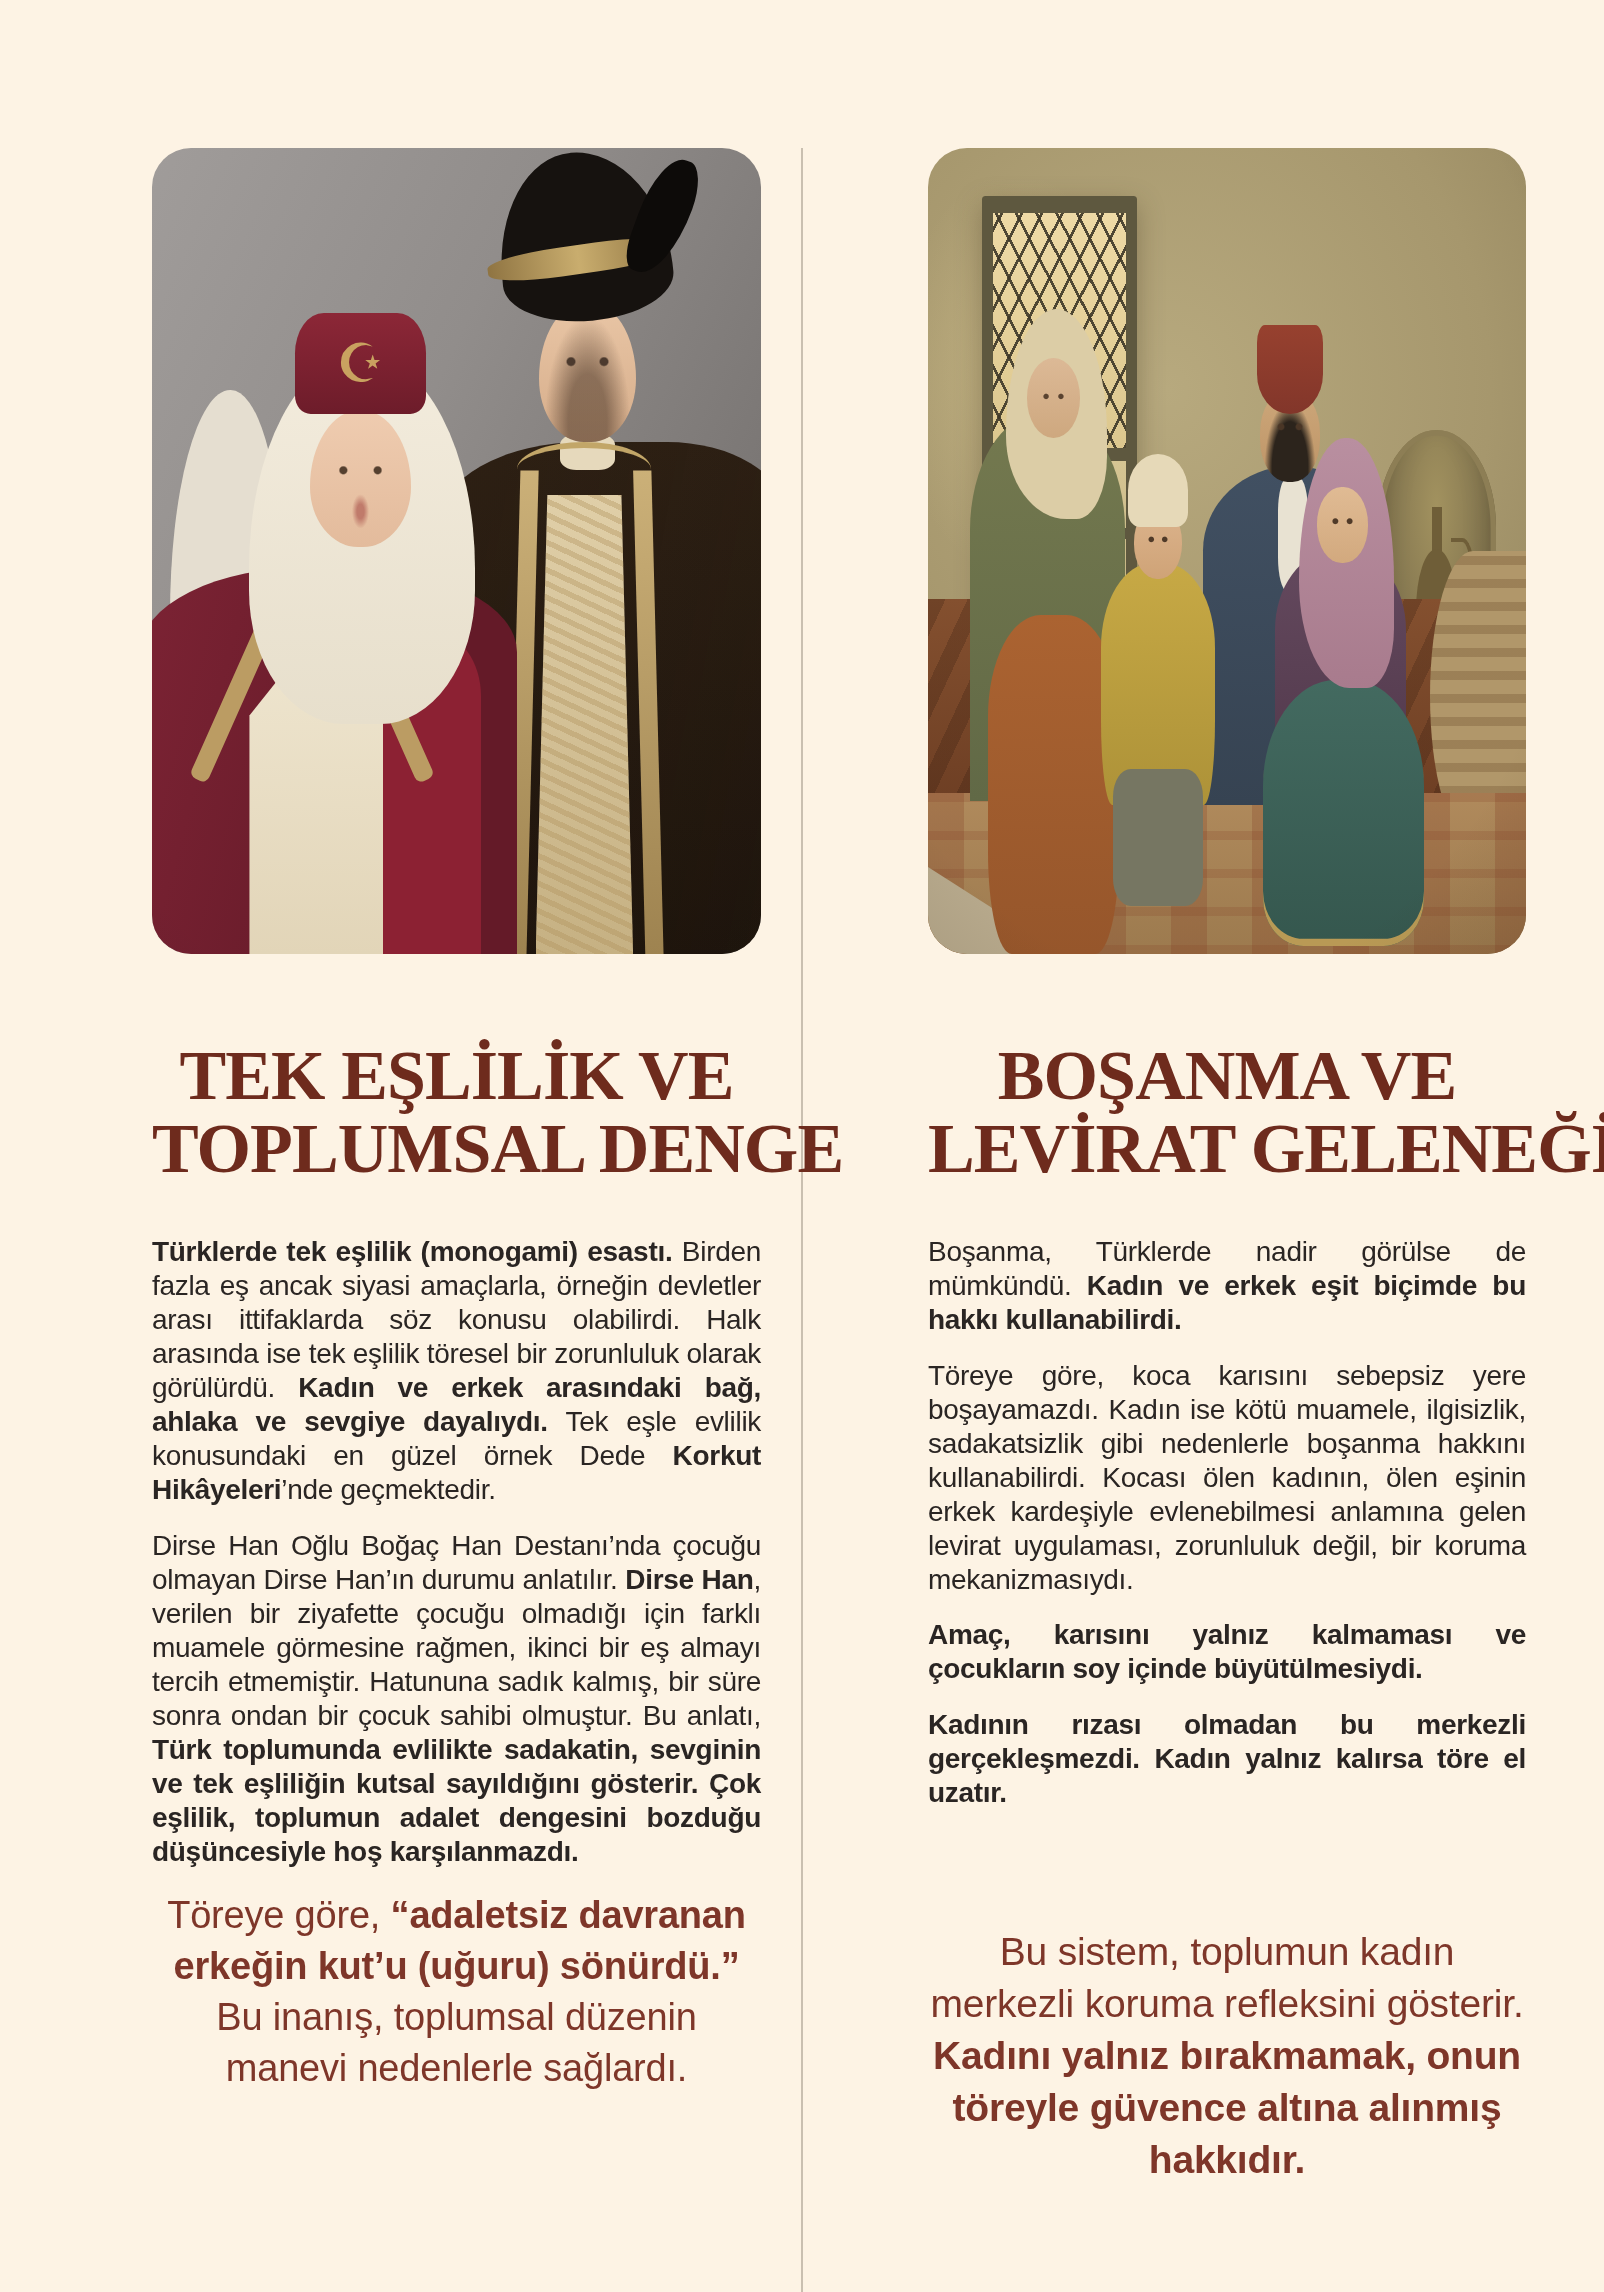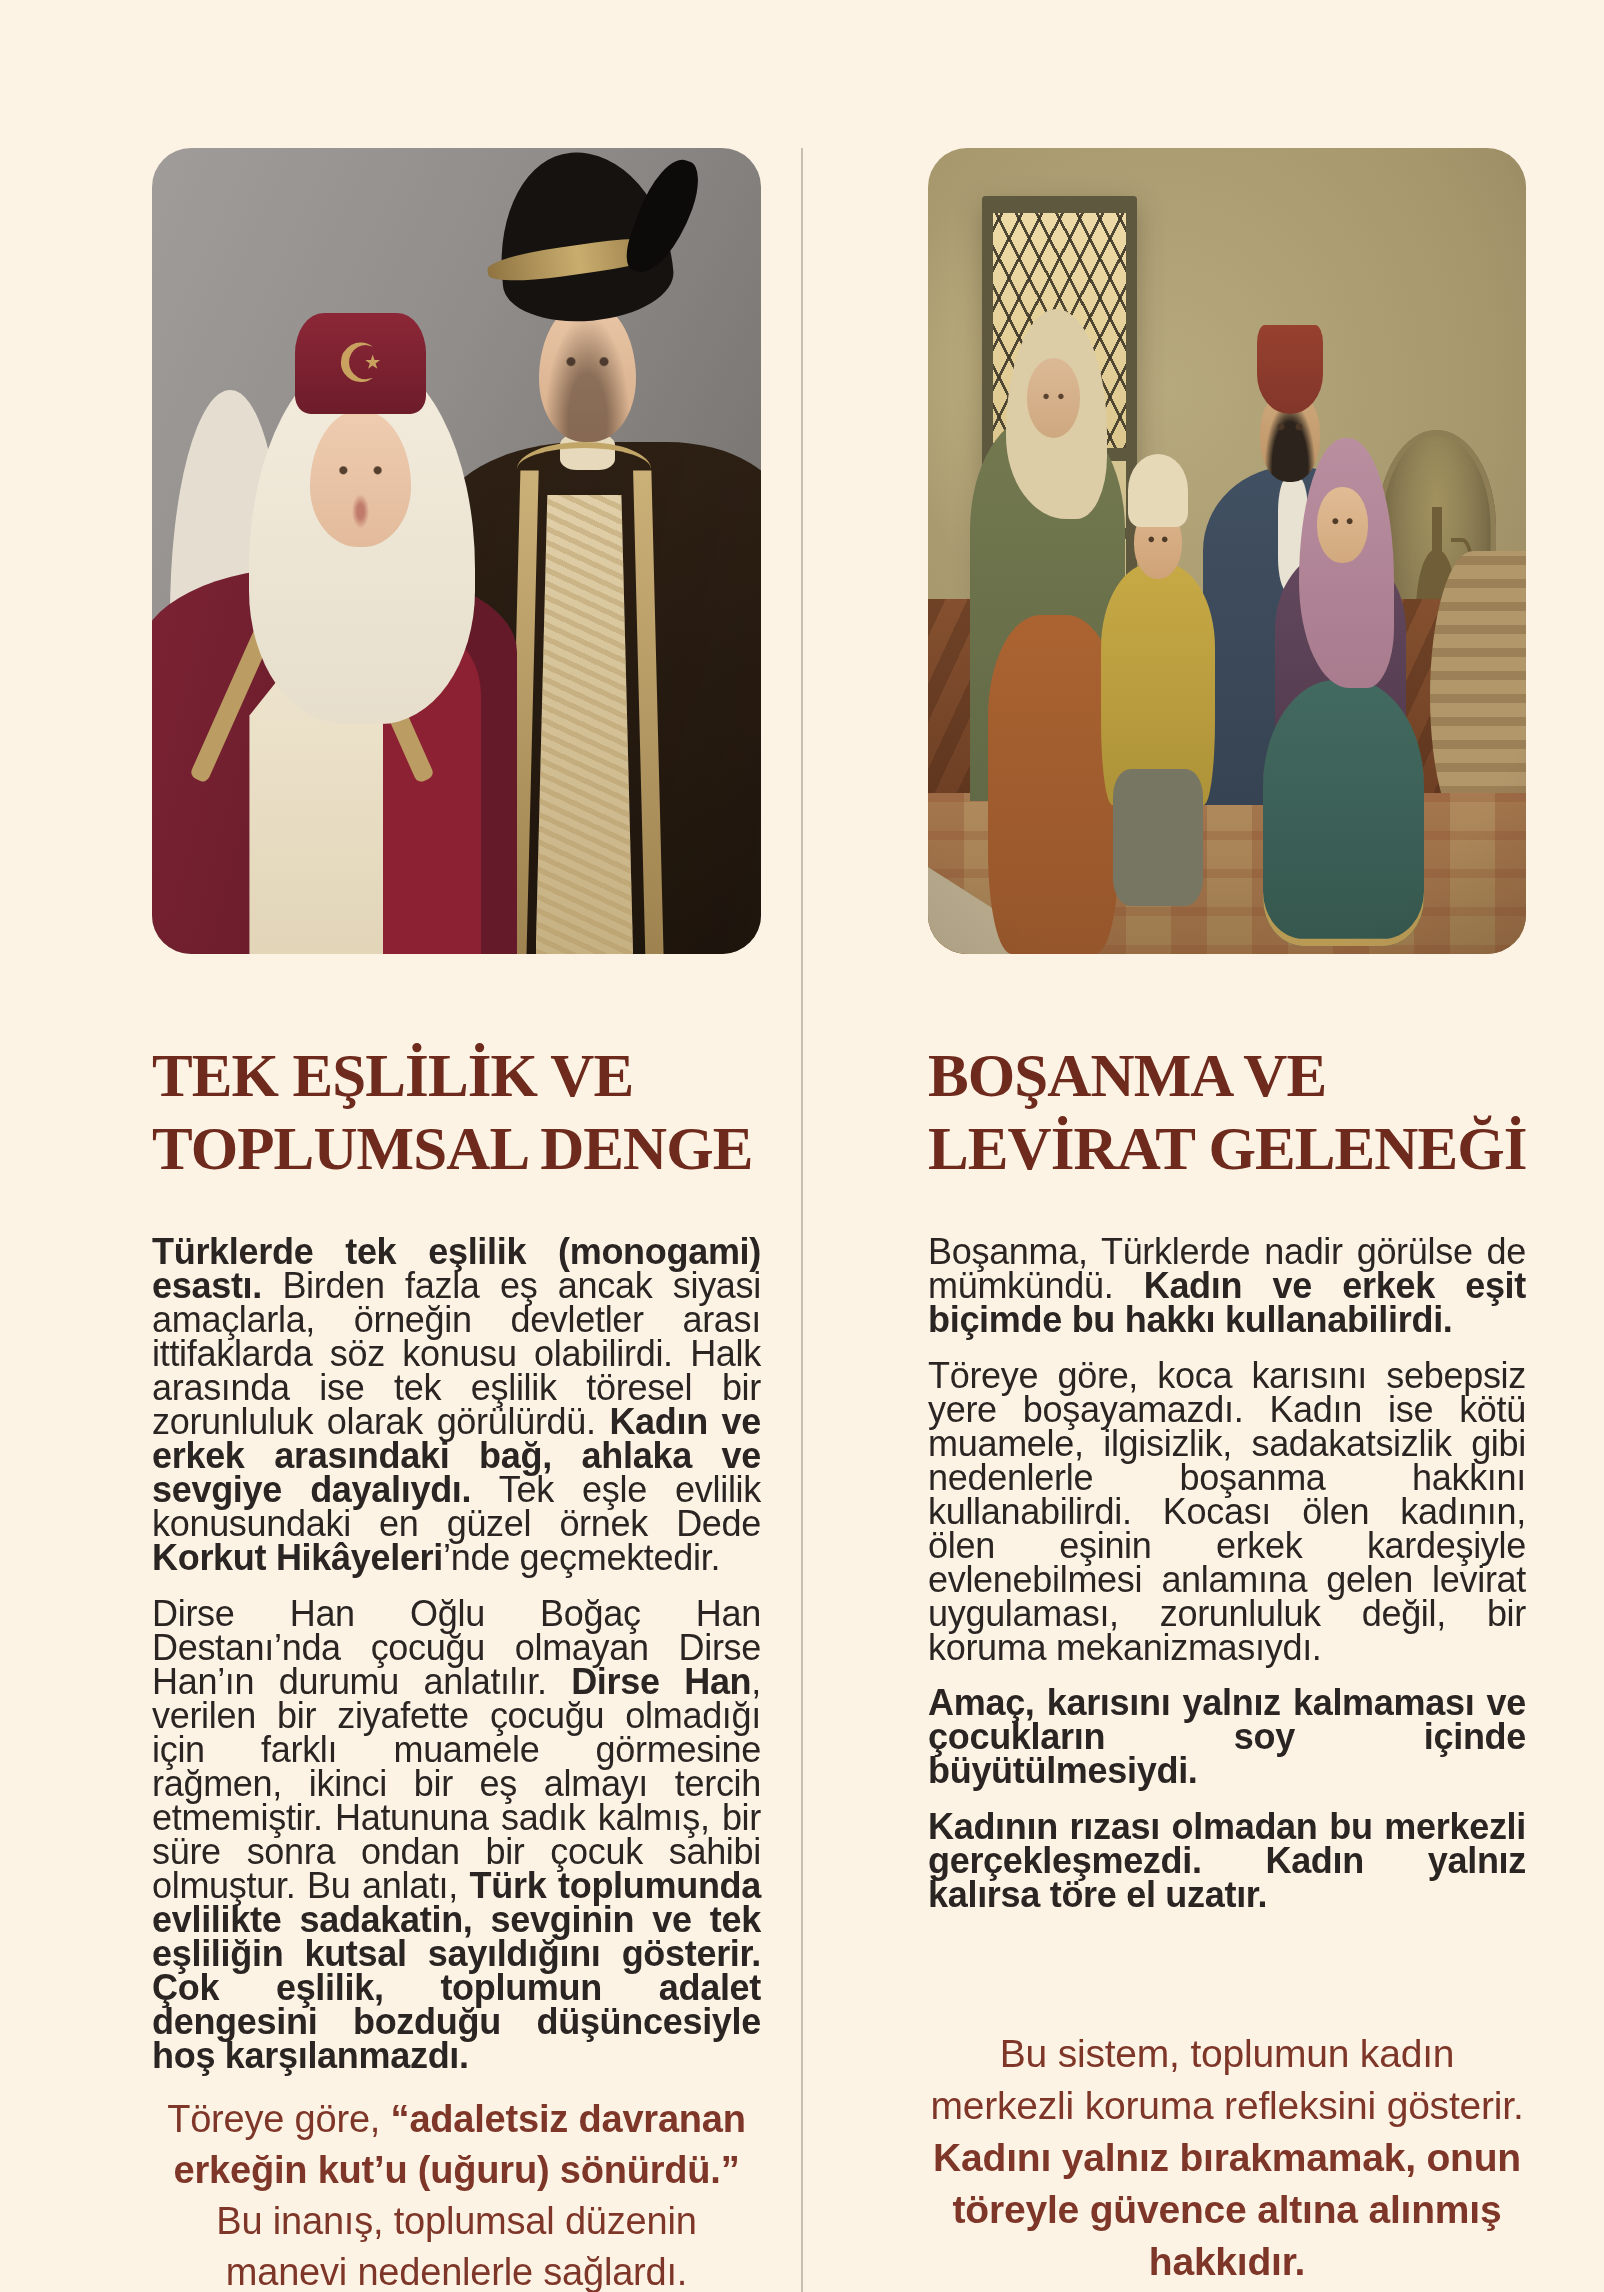--- a/index.html
+++ b/index.html
@@ -87,23 +87,23 @@
   .f-bface{left:34.5%;top:44.5%;width:8%;height:9%;background:radial-gradient(circle at 36% 45%,#4f3a28 4.5%,transparent 6.5%),radial-gradient(circle at 64% 45%,#4f3a28 4.5%,transparent 6.5%),linear-gradient(#dcb48d,#cfa377);border-radius:48%;}
   .f-bjacket{left:29%;top:51.5%;width:19%;height:30%;background:linear-gradient(#c7a945,#ad9238);border-radius:45% 45% 10% 10%/35%;}
   .f-bpants{left:31%;top:77%;width:15%;height:17%;background:#767662;border-radius:20%;}
   .f-gscarf{left:62%;top:36%;width:16%;height:31%;background:linear-gradient(#b98fa0,#a87b8d);border-radius:50% 50% 30% 55%/60% 60% 25% 45%;}
   .f-gface{left:65%;top:42%;width:8.5%;height:9.5%;background:radial-gradient(circle at 36% 45%,#503a28 4.5%,transparent 6.5%),radial-gradient(circle at 64% 45%,#503a28 4.5%,transparent 6.5%),linear-gradient(#e0bb94,#d2a97e);border-radius:48%;}
   .f-gjacket{left:58%;top:50%;width:22%;height:28%;background:linear-gradient(#64495e,#52394c);border-radius:45% 45% 0 0/35%;}
   .f-gskirt{left:56%;top:66%;width:27%;height:33%;background:linear-gradient(#436a60,#35574e);border-radius:45% 45% 25% 25%/40% 40% 18% 18%;box-shadow:inset 0 -7.2px 0 #b99a55;}
   .pt-vig{inset:0;background:radial-gradient(115% 115% at 45% 40%,transparent 55%,rgba(45,35,15,.32) 100%);}
 
   
-  .title{margin-top:85px;font-family:"Liberation Serif",serif;font-weight:700;font-size:61px;line-height:73px;letter-spacing:-0.9px;color:var(--title,#6e2b1d);}
+  .title{margin-top:85px;text-align:center;font-family:"Liberation Serif",serif;font-weight:700;font-size:70px;line-height:73px;letter-spacing:-0.9px;color:var(--title,#6e2b1d);}
   .title span{display:block;white-space:nowrap;}
-  .body{margin-top:50px;color:var(--body,#2a2523);font-size:36px;line-height:34px;letter-spacing:-0.3px;}
+  .body{margin-top:50px;color:var(--body,#2a2523);font-size:28px;line-height:34px;letter-spacing:-0.3px;}
   .body p{margin:0 0 21.5px;text-align:justify;}
   .seg-b{font-weight:700;}
   .quote{text-align:center;color:var(--quote,#7e3629);font-size:38px;line-height:51px;letter-spacing:-0.2px;}
   .quote-left{margin-top:18px;}
   .quote-right{margin-top:116px;font-size:39px;line-height:52px;}
 </style>
 </head>
 <body>
 
 <div class="page">

